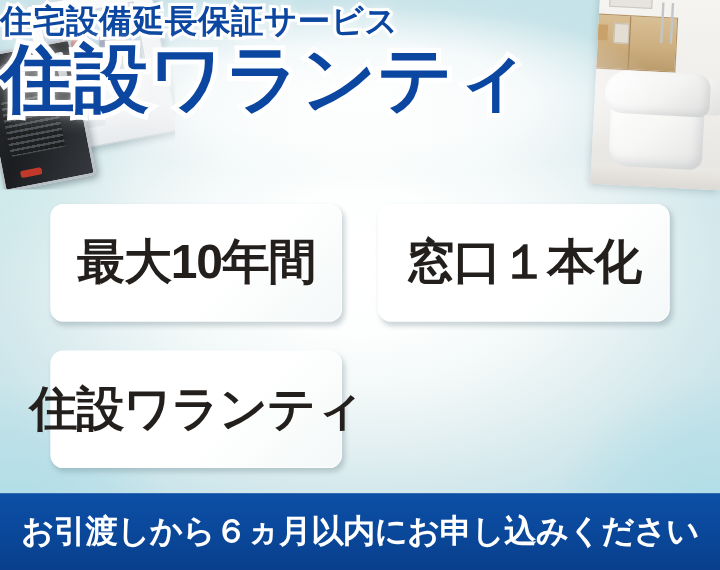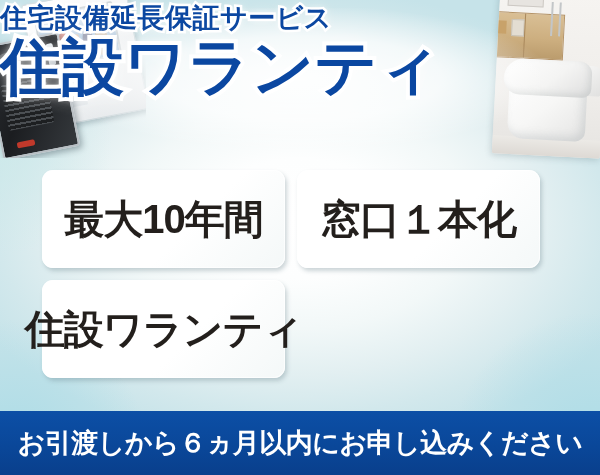--- a/index.html
+++ b/index.html
@@ -339,21 +339,20 @@
     position: absolute;
     left: 42px;
     top: 170px;
     width: 516px;
     display: grid;
     grid-template-columns: 243px 243px;
     grid-template-rows: 98px 98px;
     column-gap: 30px;
     row-gap: 24px;
     z-index: 4;
-    gap: 12px;
   }
   .feature-box {
     background: linear-gradient(135deg, #ffffff 0%, #ffffff 60%, #f4f8f8 100%);
     border-radius: 11px;
     box-shadow:
       2px 3px 4px rgba(90,115,125,.30),
       0 0 0 1px rgba(255,255,255,.7) inset;
     display: flex;
     align-items: center;
     justify-content: center;

